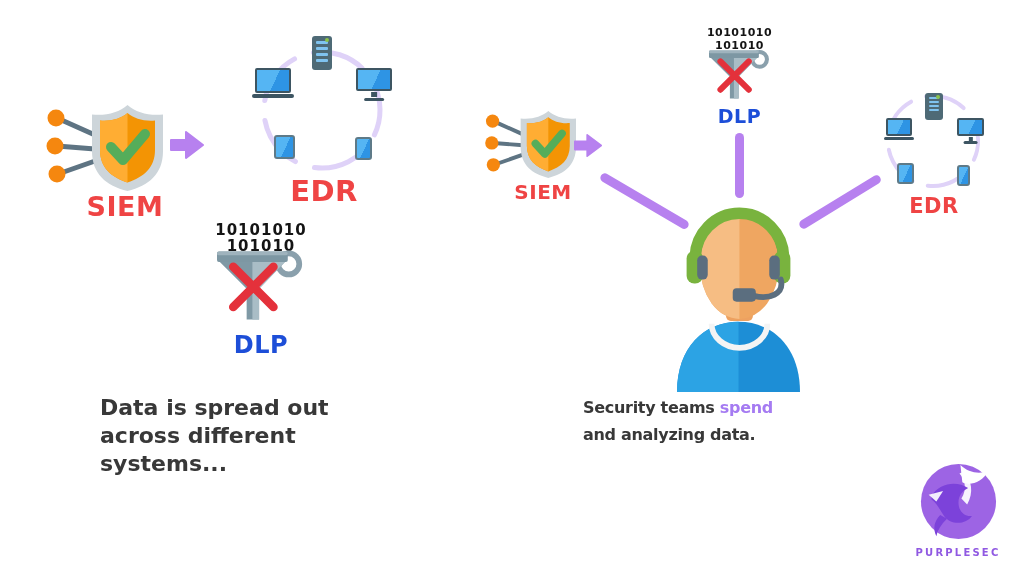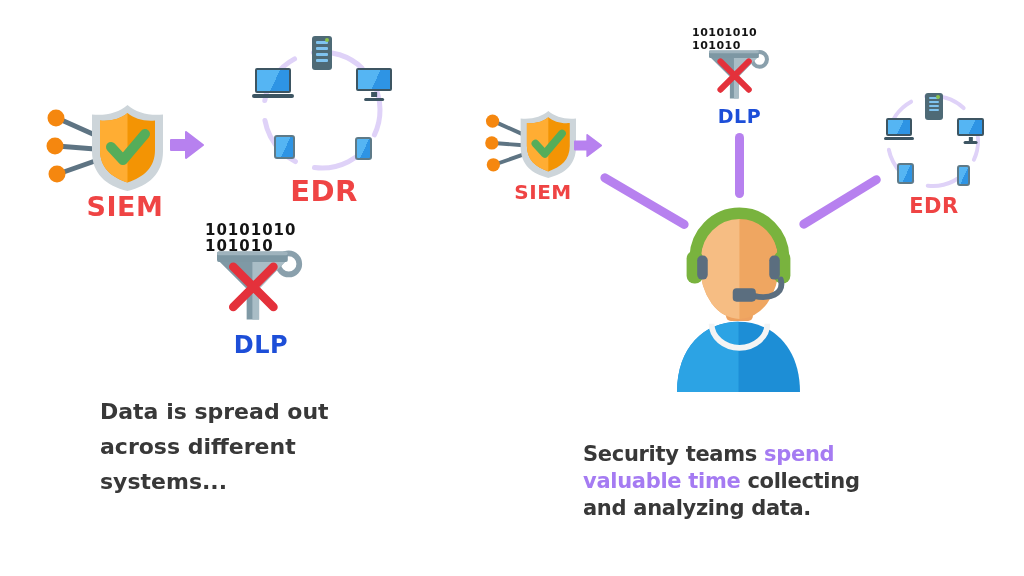--- a/index.html
+++ b/index.html
@@ -3,30 +3,30 @@
 <meta charset="utf-8">
 <style>
   html,body{margin:0;padding:0;background:#fff;}
   .canvas{position:relative;width:1024px;height:576px;background:#ffffff;overflow:hidden;
           font-family:"DejaVu Sans","Liberation Sans",sans-serif;}
   .abs{position:absolute;}
   
   .icon-label{position:absolute;font-weight:bold;color:#ef4444;text-align:center;letter-spacing:.5px;}
   
   .cap{position:absolute;font-weight:bold;color:#383838;}
-  .cap-left{left:100px;top:394px;width:280px;font-size:22px;line-height:35px;white-space:pre-line;}
-  .cap-right{left:583px;top:394px;width:310px;font-size:21px;line-height:27px;letter-spacing:-.3px;margin-top:47px;}
+  .cap-left{left:100px;top:394px;width:280px;font-size:22px;line-height:28px;white-space:pre-line;}
+  .cap-right{left:583px;top:394px;width:310px;font-size:16px;line-height:27px;letter-spacing:-.3px;}
   .cap-right .ln{white-space:nowrap;}
   .hl{color:#a57bf2;}
   
   .pline{position:absolute;height:9px;background:#b781ef;border-radius:5px;transform-origin:0 50%;}
   .pline.vert{width:9px;height:65px;border-radius:5px;}
   
   .dlp{position:absolute;text-align:center;}
-  .bin{font-weight:bold;color:#141414;text-align:left;letter-spacing:1px;font-size:15px;line-height:16px;}
+  .bin{font-weight:bold;color:#141414;text-align:center;letter-spacing:1px;font-size:15px;line-height:16px;}
   .dlp .funnel{display:block;margin:-9px auto 0;}
   .dlp-label{font-weight:bold;color:#1d4ed8;font-size:24px;margin-top:8px;letter-spacing:.5px;}
   .dlp.sm .bin{font-size:11px;line-height:13px;letter-spacing:.5px;}
   .dlp.sm .funnel{margin-top:-6px;}
   .dlp.sm .dlp-label{font-size:19px;margin-top:4px;}
   
   .edr{position:absolute;}
   .edr svg.arc{position:absolute;left:0;top:0;}
   .dev{position:absolute;box-sizing:border-box;}
   .scr{box-sizing:border-box;border:2px solid #3d5562;border-radius:2px;
@@ -193,18 +193,28 @@
     <rect x="102" y="63" width="11" height="25" rx="5" fill="#5b6e7f"></rect>
     <path d="M114,88 C118,103 102,109 86,105" fill="none" stroke="#5b6e7f" stroke-width="6" stroke-linecap="round"></path>
     <rect x="64" y="97" width="24" height="14" rx="4" fill="#5b6e7f"></rect>
     <path d="M6,205 C6,159 34,132 70,132 C106,132 134,159 134,205 Z" fill="#1d8ed6"></path>
     <path d="M6,205 C6,159 34,132 70,132 C106,132 134,159 134,205 Z" fill="#2ca3e4" clip-path="url(#shirtclip)"></path>
     <path d="M42,134 a29,25 0 0 0 58,0" fill="none" stroke="#f4f4f4" stroke-width="6"></path>
   </svg>
 
   <div class="cap cap-right">
     <div class="ln"><span>Security teams </span><span class="hl">spend</span></div>
-    <div class="ln"><span class="hl">valuable time</span><span> collecting</span></div>
     <div class="ln"><span>and analyzing data.</span></div>
   </div>
 
+  <div class="logo">
+    <svg width="77" height="77" viewBox="0 0 80 80">
+      <circle cx="40" cy="40" r="39" fill="#9d64e4"></circle>
+      <path d="M42,2 C50,10 62,12 71,8 C65,20 52,24 44,20 Z" fill="#ffffff"></path>
+      <path d="M45,9 C54,17 56,31 49,43 L43,37 C49,28 47,17 41,11 Z" fill="#ffffff" opacity=".92"></path>
+      <path d="M12,34 C20,21 38,18 50,26 C44,29 40,34 40,41 C40,51 47,56 54,55 C48,64 32,65 25,55 C20,48 18,42 12,38 Z" fill="#7c42da"></path>
+      <path d="M9,33 L24,29 L17,40 Z" fill="#ffffff" opacity=".9"></path>
+      <path d="M28,58 C22,64 18,70 17,76 C13,68 15,60 21,54 Z" fill="#7c42da"></path>
+    </svg>
+    <div class="brand">PURPLESEC</div>
+  </div>
 
 </div>
 
 </body></html>

